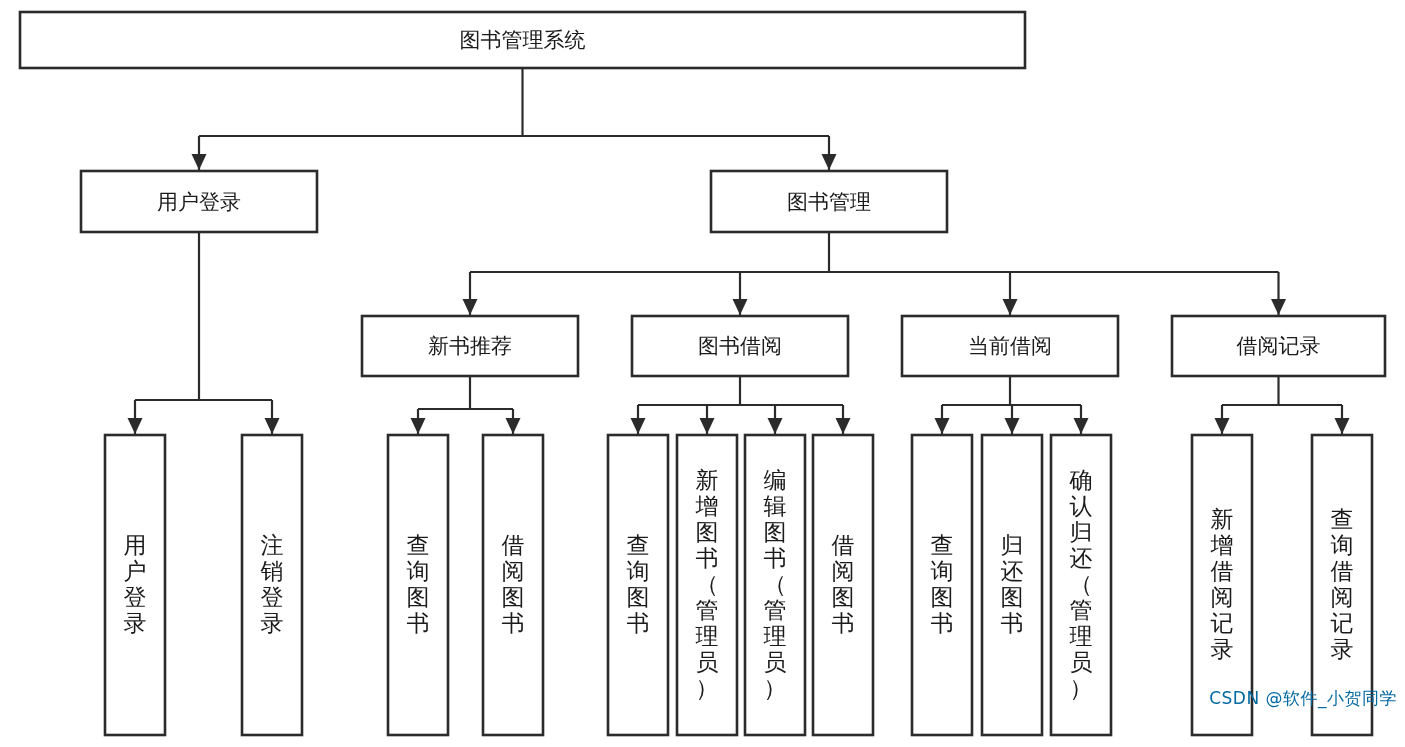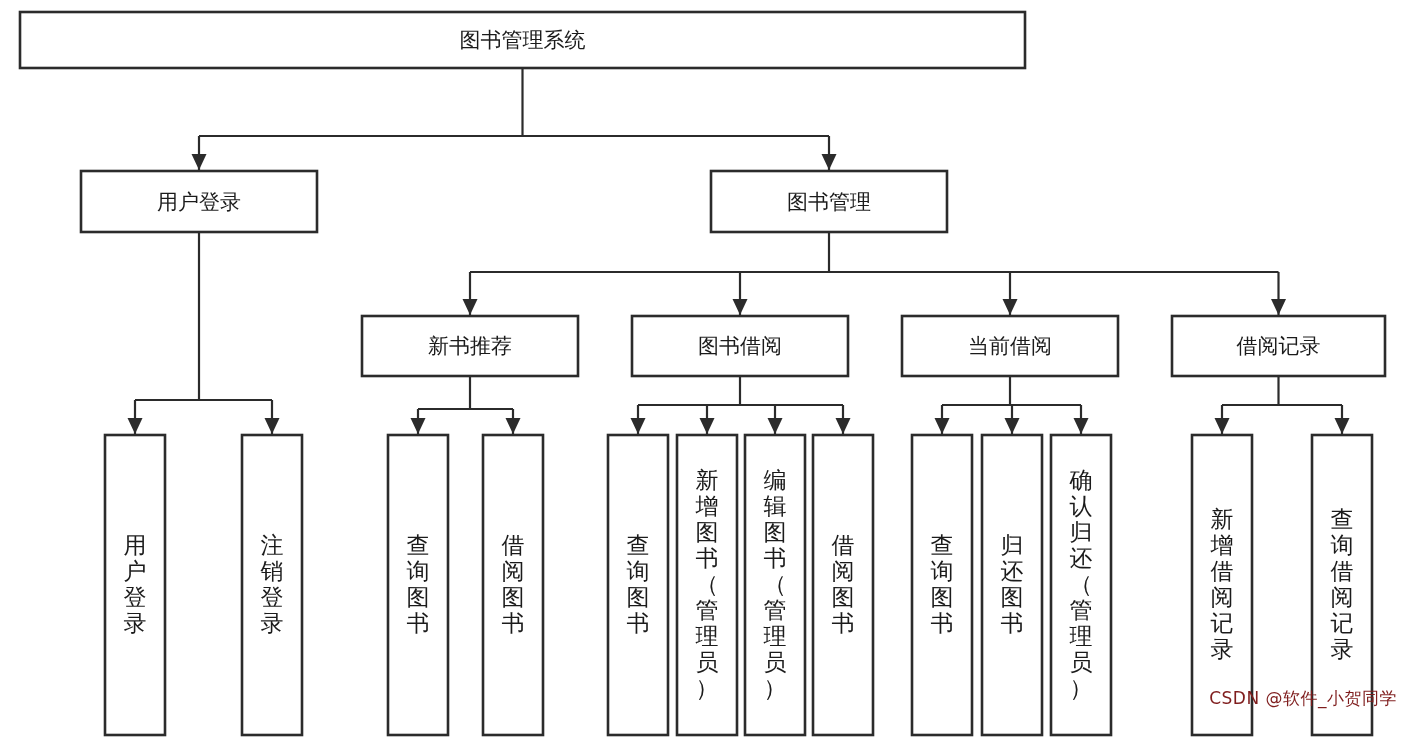--- a/index.html
+++ b/index.html
@@ -24,21 +24,21 @@
     fill:#1b1b1b;
     font-size:23px;
     text-anchor:middle;
   }
   .watermark{
     position:absolute;
     right:8px;
     bottom:6px;
     font-family:"DejaVu Sans","Liberation Sans",sans-serif;
     font-size:17px;
-    color:#7f1d1d;
+    color:#0369a1;
     white-space:nowrap;
     letter-spacing:0.5px;
   }
 </style>
 </head>
 <body>
 
 <div id="stage">
 
   <svg id="tree" viewBox="0 0 1405 747">

